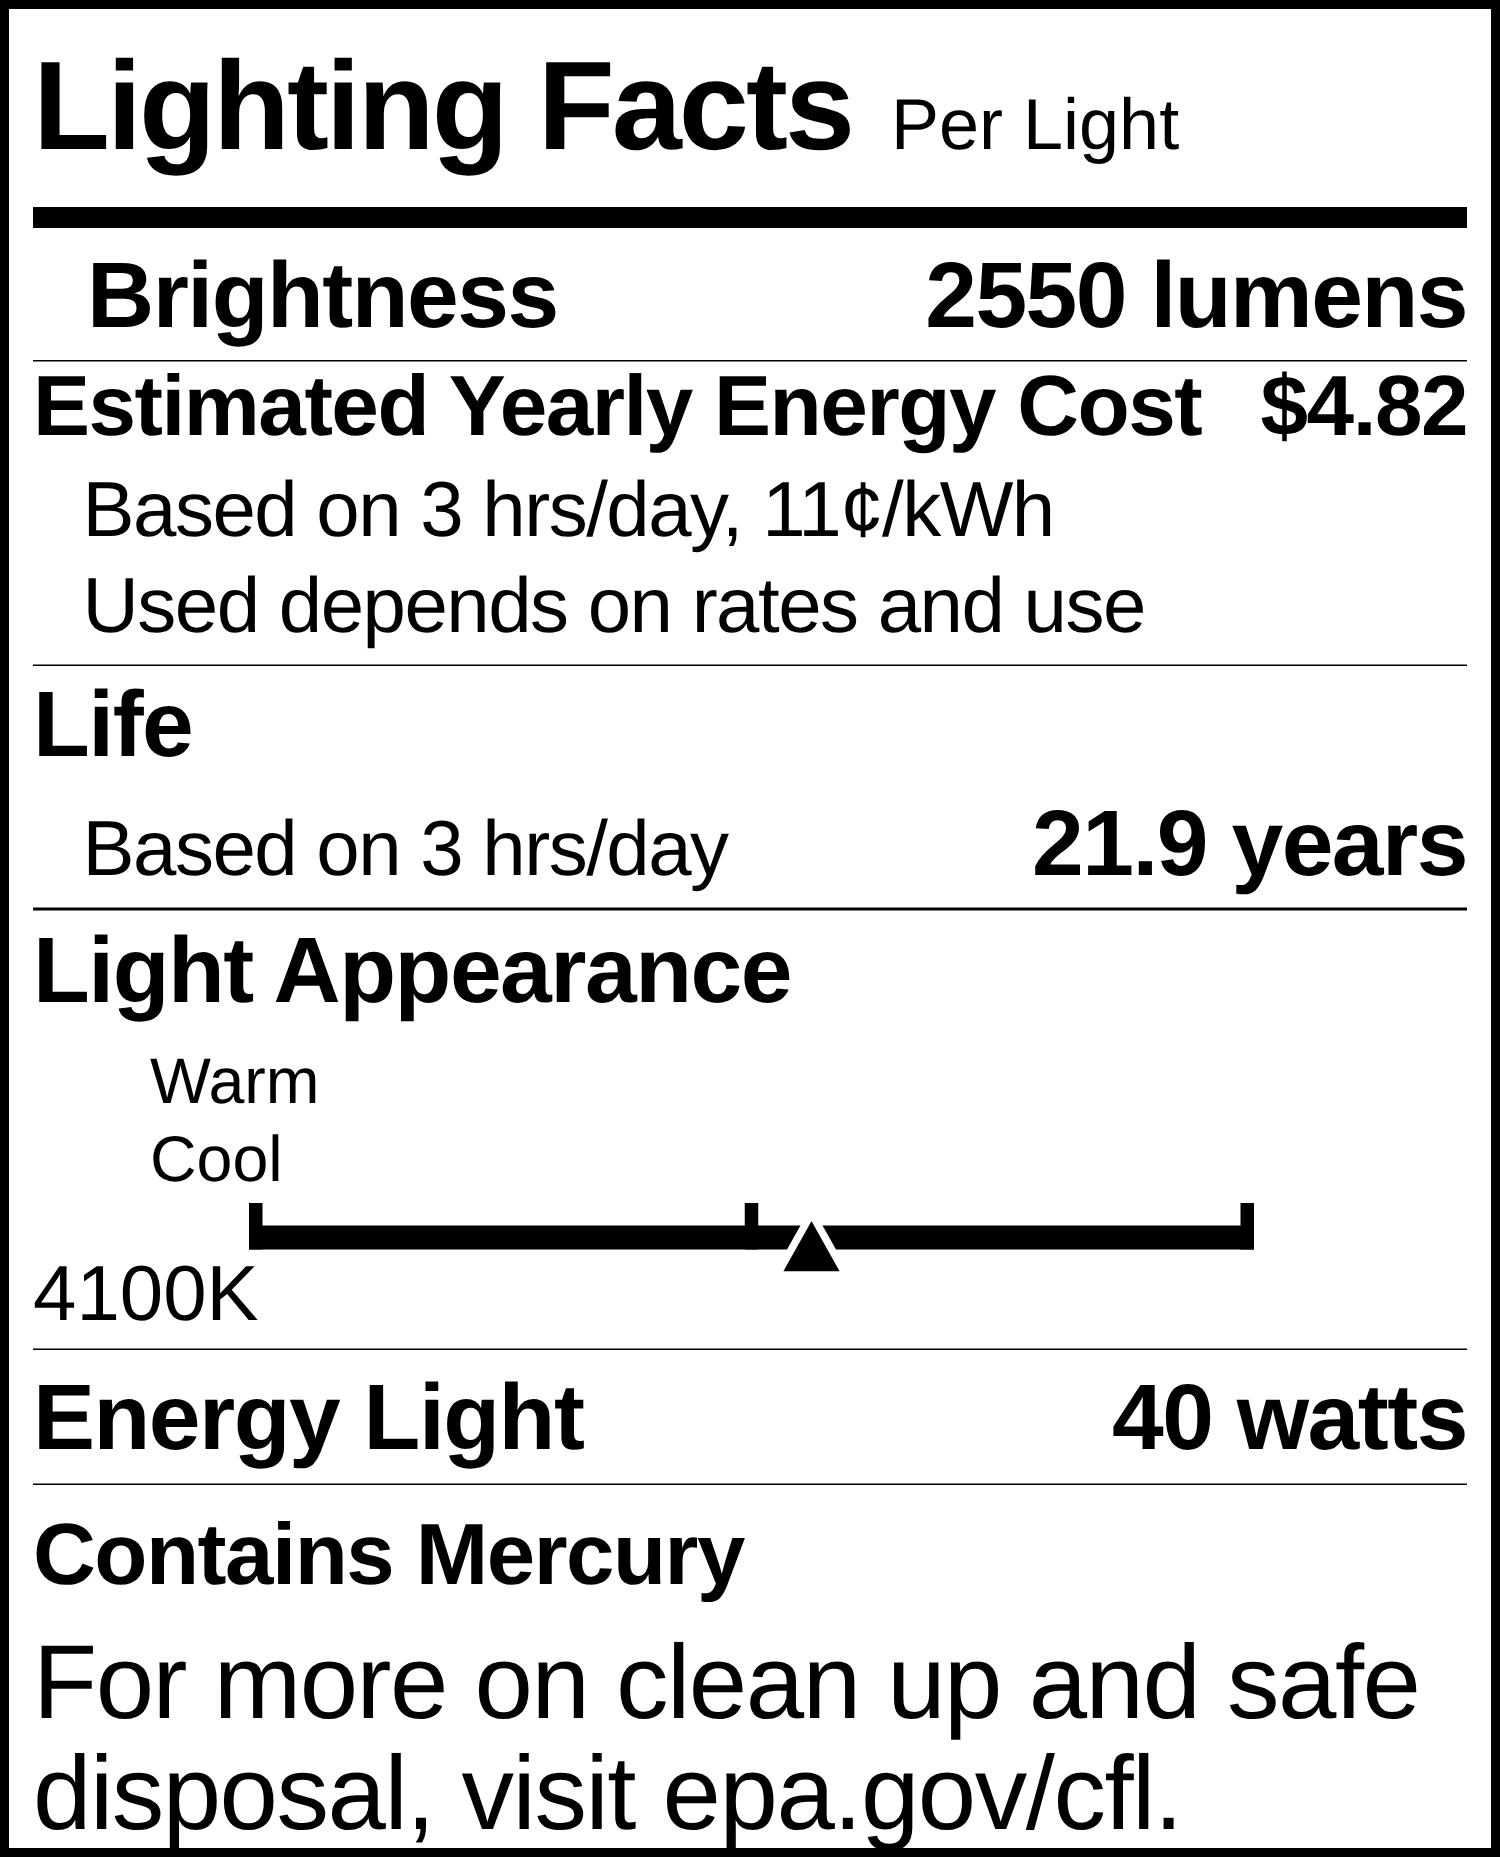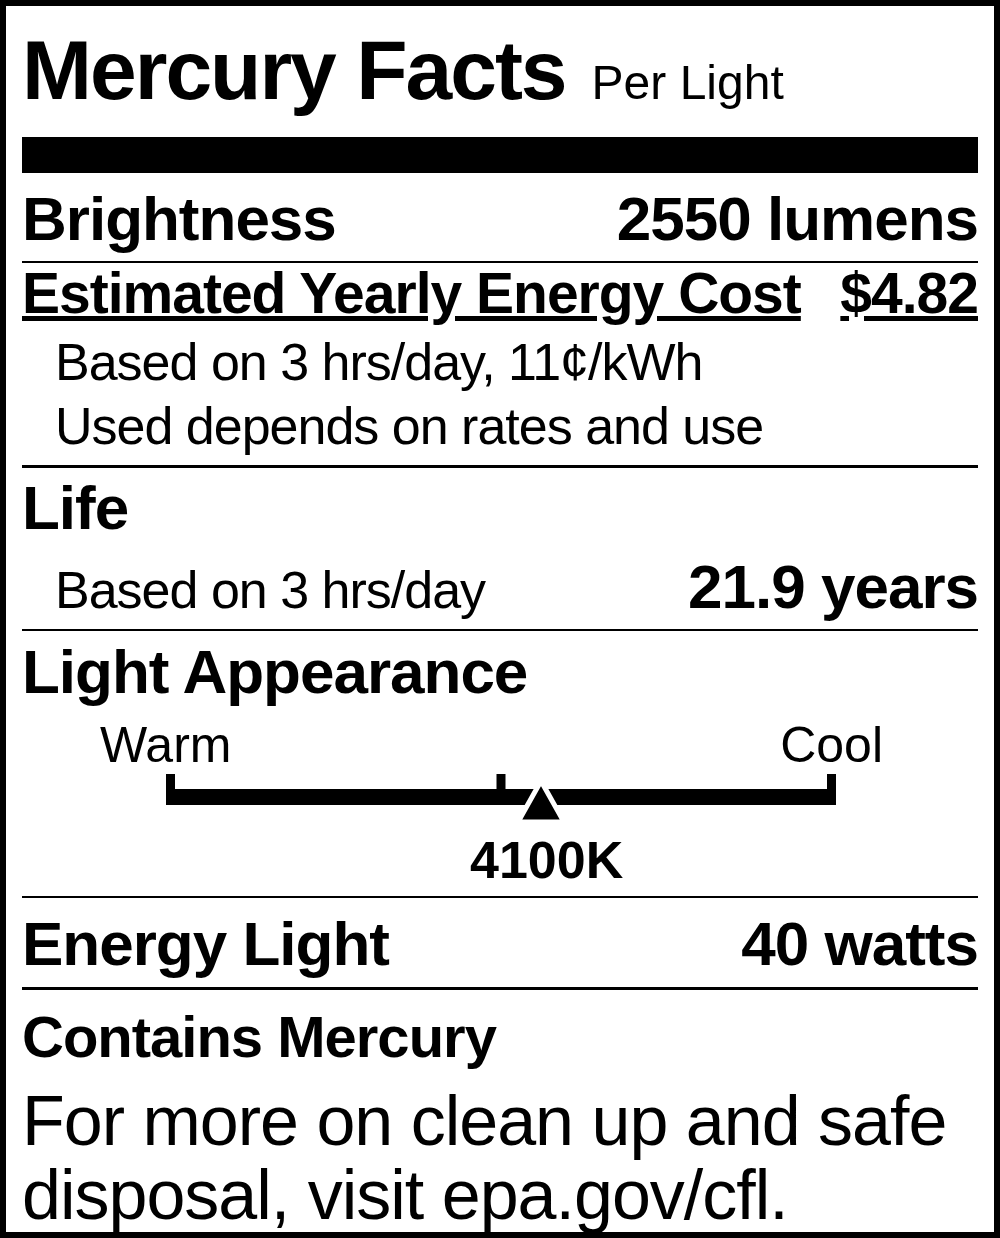--- a/index.html
+++ b/index.html
@@ -64,43 +64,44 @@
     font-weight: 700;
     letter-spacing: -1px;
   }
   .note {
     font-size: 52px;
     font-weight: 400;
     letter-spacing: -1px;
     padding-left: 33px;
   }
   
-  .row-brightness { margin-top: 10px; line-height: 72px; }
+  .row-brightness { margin-top: 10px; line-height: 72px; margin-left: 36px; }
   .div-1 { margin-top: 6px; }
   
-  .row-cost { margin-top: 0; line-height: 60px; text-decoration: underline; }
+  .row-cost { margin-top: 0; line-height: 60px; }
   .row-cost .h-bold, .row-cost .v-bold { font-size: 57px; }
   .cost-note-1 { margin-top: 10px; line-height: 58px; }
   .cost-note-2 { margin-top: 6px; line-height: 58px; }
   .div-2 { margin-top: 10px; }
   
   .life-heading { margin-top: 8px; line-height: 64px; }
   .row-life { margin-top: 16px; line-height: 62px; }
   .div-3 { margin-top: 8px; }
   
   .la-heading { margin-top: 9px; line-height: 64px; }
   .row-warm-cool {
     display: flex;
     justify-content: space-between;
     margin-top: 15px;
     line-height: 52px;
-    font-size: 50px;
+    font-size: 43px;
     font-weight: 400;
     padding-left: 78px;
     padding-right: 95px;
+    flex-direction: column;
   }
   .scale {
     position: relative;
     margin-top: 3px;
     margin-left: 144px;
     width: 670px;
     height: 48px;
   }
   .scale-line {
     position: absolute;
@@ -124,23 +125,22 @@
     top: 4px;
     left: 56%;
     transform: translateX(-50%);
     width: 56px;
     height: 46px;
   }
   .kelvin {
     margin-top: 17px;
     line-height: 56px;
     font-size: 52px;
-    font-weight: 700;
+    font-weight: 400;
     width: max-content;
-    margin-left: 448px;
   }
   .div-4 { margin-top: 8px; }
   
   .row-energy-used { margin-top: 13px; line-height: 66px; }
   .div-5 { margin-top: 10px; }
   
   .mercury-heading {
     margin-top: 16px;
     line-height: 62px;
     font-size: 58px;
@@ -155,21 +155,21 @@
     letter-spacing: -1px;
     width: 100%;
   }
 </style>
 </head>
 <body>
 
 <div class="label">
 
   <div class="header">
-    <span class="title">Mercury Facts</span>
+    <span class="title">Lighting Facts</span>
     <span class="per-bulb">Per Light</span>
   </div>
 
   <div class="thick-bar"></div>
 
   <div class="row row-brightness">
     <span class="h-bold">Brightness</span>
     <span class="v-bold">2550 lumens</span>
   </div>
 

